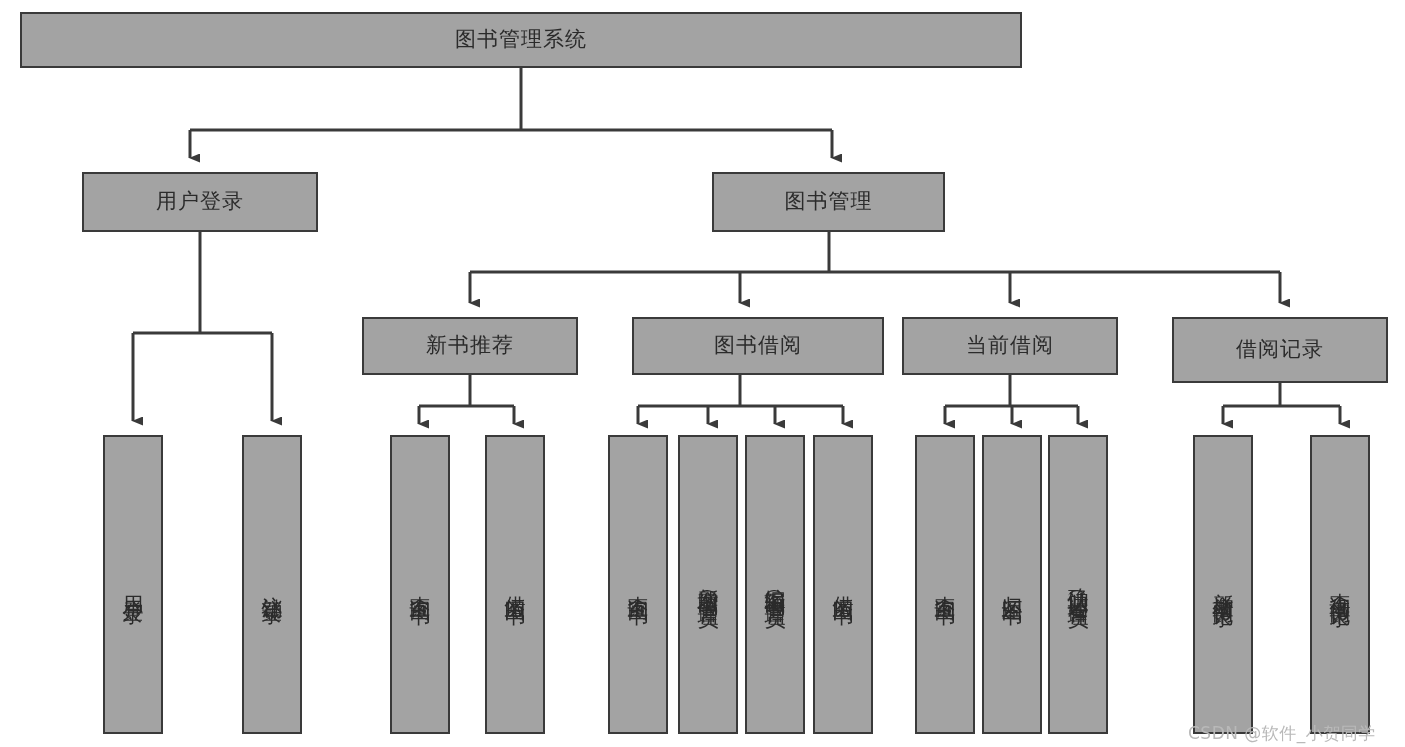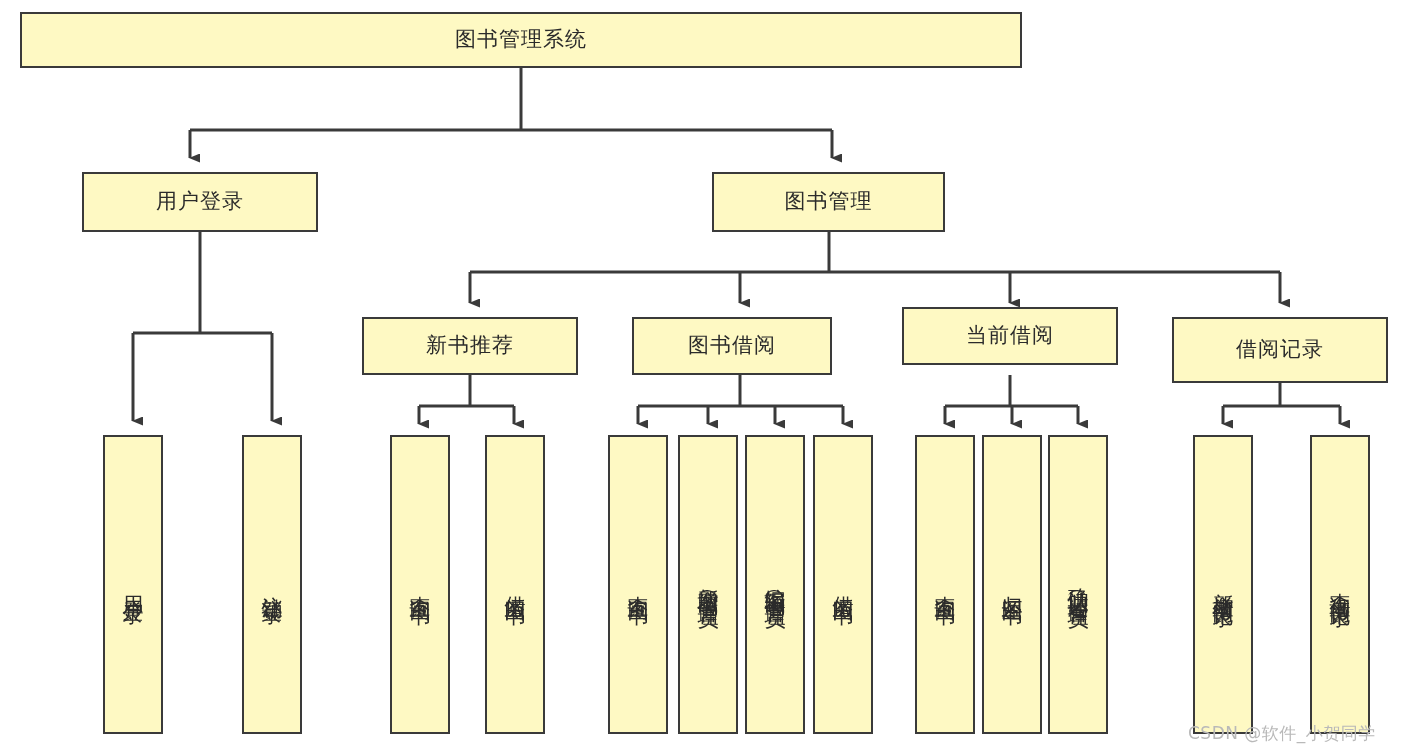--- a/index.html
+++ b/index.html
@@ -20,21 +20,21 @@
   #connector-layer {
     position: absolute;
     left: 0;
     top: 0;
     width: 1405px;
     height: 747px;
   }
   .node {
     position: absolute;
     box-sizing: border-box;
-    background: #fef9c3;
+    background: #a3a3a3;
     border: 2.5px solid #3a3a3a;
     display: flex;
     align-items: center;
     justify-content: center;
     color: #2b2b2b;
     z-index: 5;
   }
   .node-h {
     font-size: 21px;
     letter-spacing: 1px;
@@ -128,24 +128,24 @@
   <div class="node node-h" style="left:82px; top:172px; width:236px; height:60px;">
     <span>用户登录</span>
   </div>
   <div class="node node-h" style="left:362px; top:317px; width:216px; height:58px;">
     <span>新书推荐</span>
   </div>
 
   <div class="node node-h" style="left:712px; top:172px; width:233px; height:60px;">
     <span>图书管理</span>
   </div>
-  <div class="node node-h" style="left:632px; top:317px; width:200px; height:58px;">
+  <div class="node node-h" style="left:632px; top:317px; width:252px; height:58px;">
     <span>图书借阅</span>
   </div>
-  <div class="node node-h" style="left:902px; top:307px; width:216px; height:58px;">
+  <div class="node node-h" style="left:902px; top:317px; width:216px; height:58px;">
     <span>当前借阅</span>
   </div>
   <div class="node node-h" style="left:1172px; top:317px; width:216px; height:66px;">
     <span>借阅记录</span>
   </div>
 
   <div class="node node-v" style="left:103px; top:435px; width:60px; height:299px;">
     <span>用户登录</span>
   </div>
   <div class="node node-v" style="left:242px; top:435px; width:60px; height:299px;">

